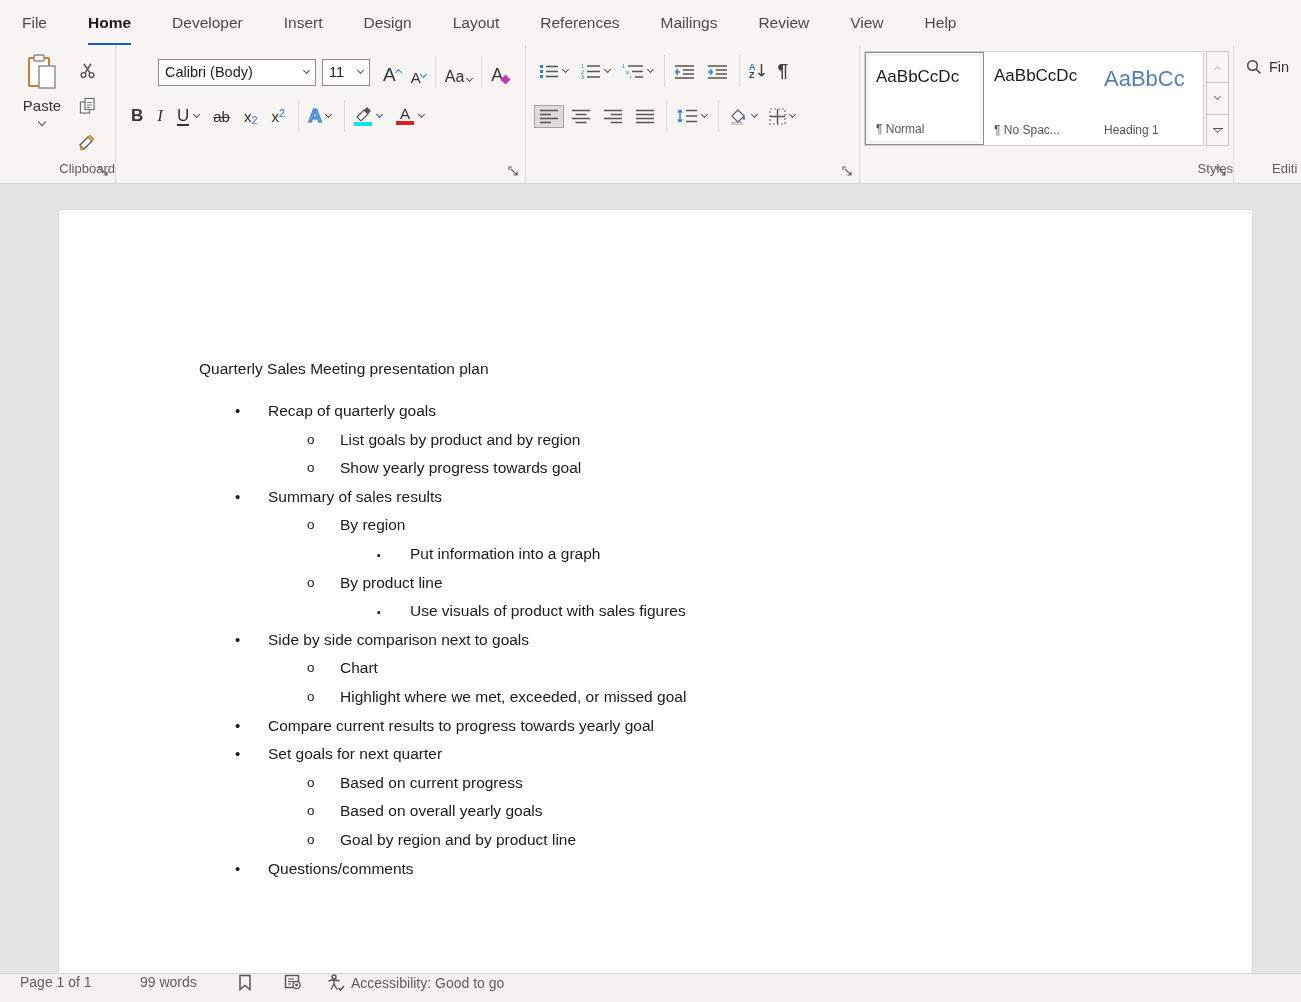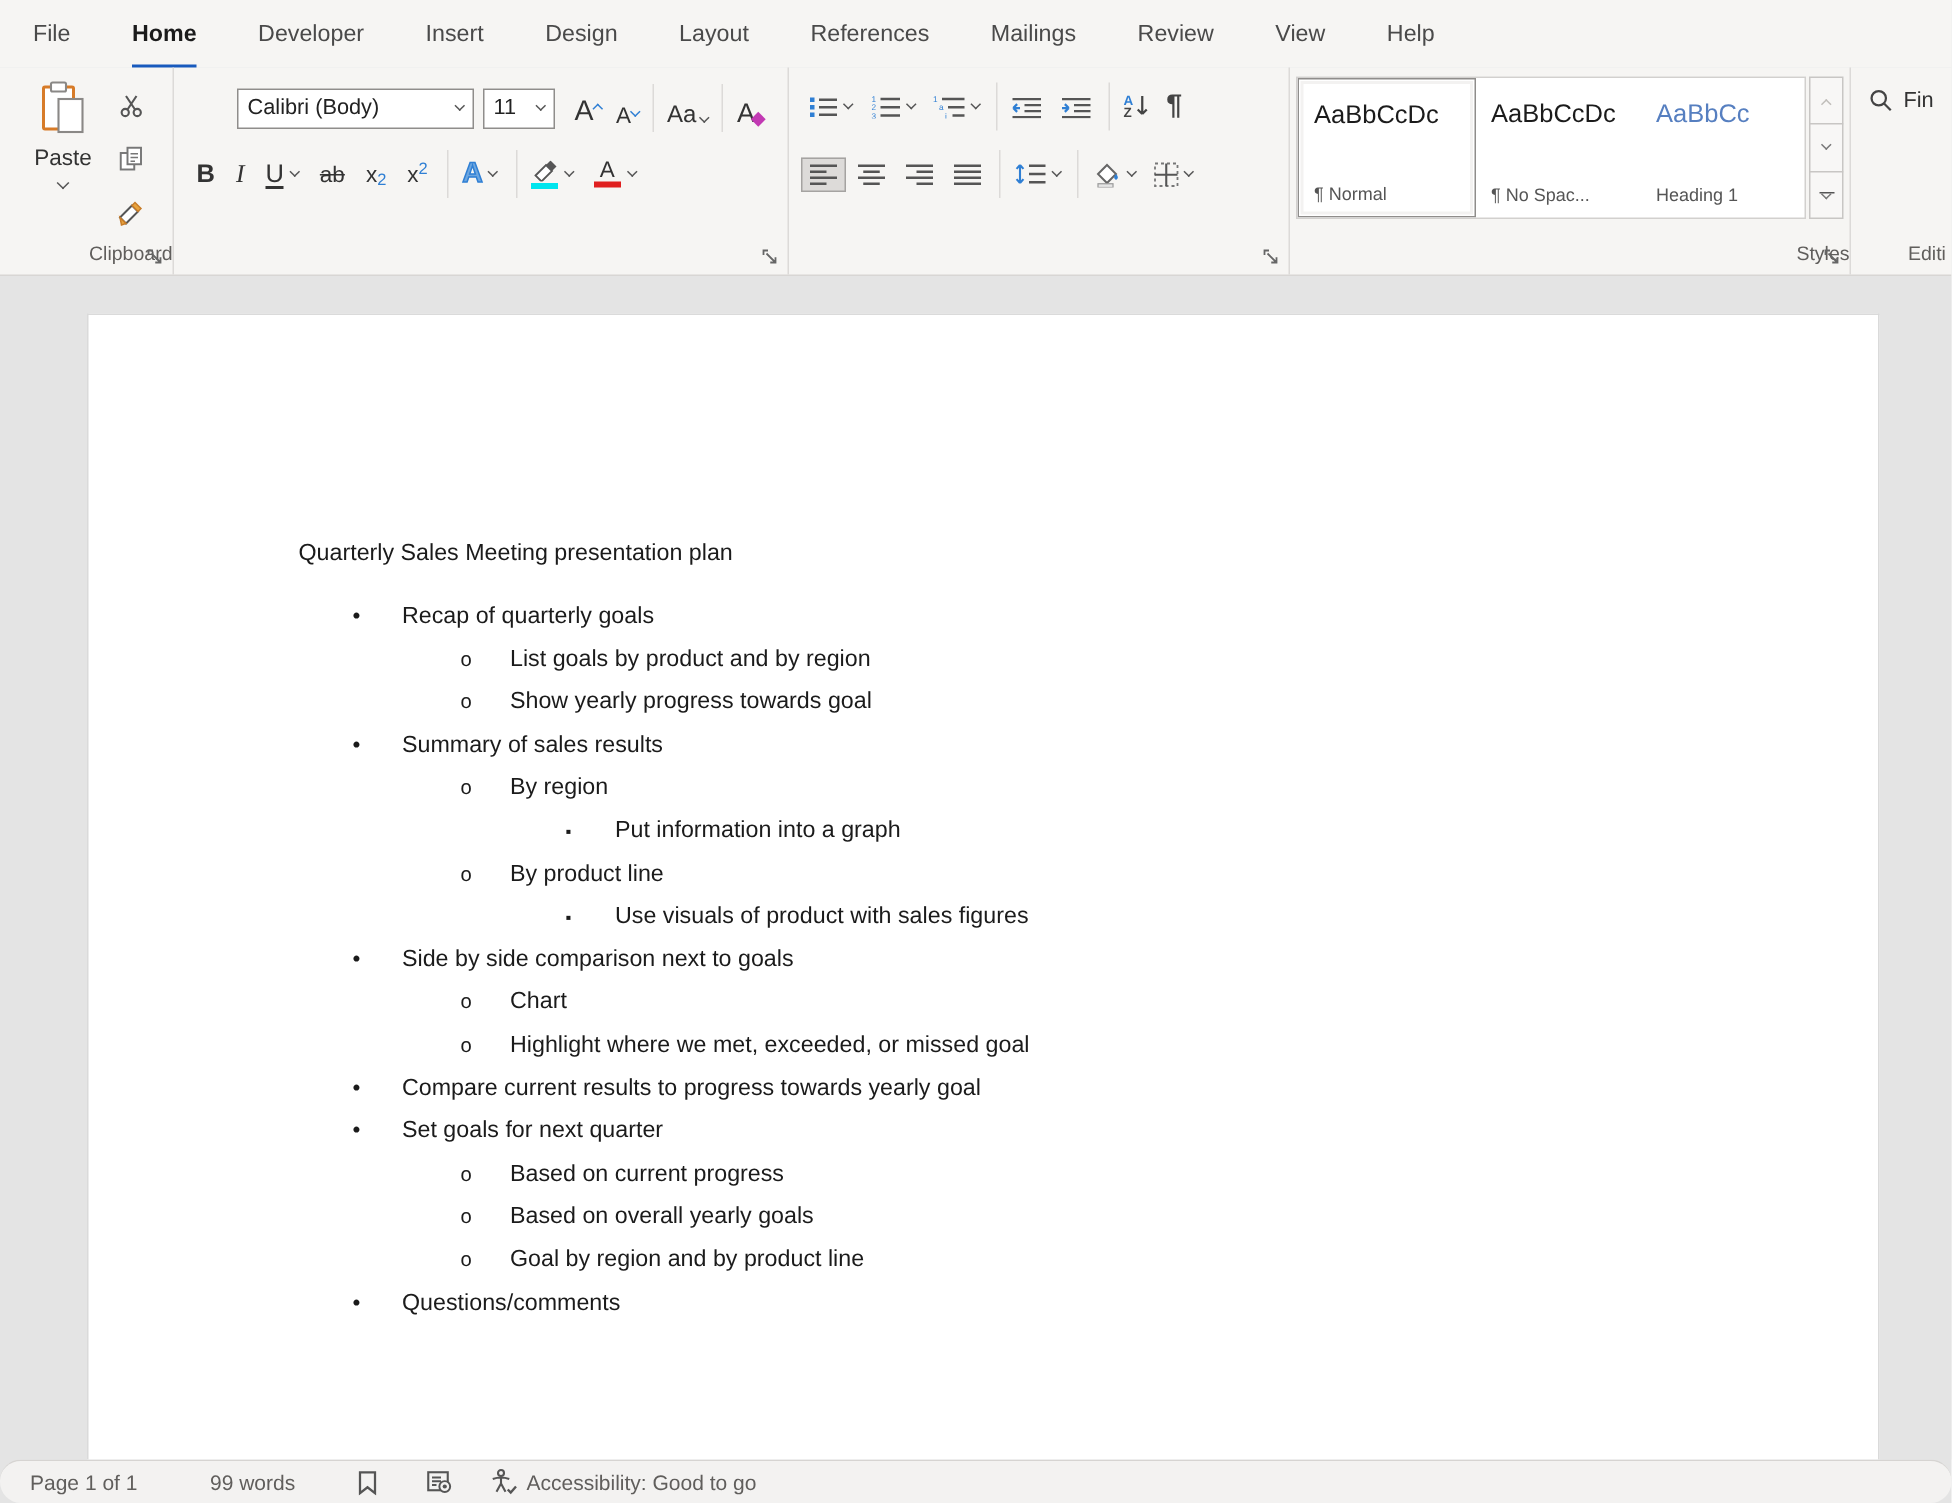--- a/index.html
+++ b/index.html
@@ -65,21 +65,21 @@
   .sortaz { display:flex; flex-direction:column; font-size:9px; font-weight:700; line-height:8px; margin-right:1px; }
   .sortaz .a { color:#2f7fd4; } .sortaz .z { color:#444; }
 
   
   .g-styles { width:374px; }
   .gallery { position:absolute; left:4px; top:6px; width:340px; height:95px; background:#fff; border:1px solid #d2d0ce; display:flex; overflow:hidden; }
   .stylecard { flex:none; height:100%; padding:14px 8px 8px 10px; display:flex; flex-direction:column; justify-content:space-between; overflow:hidden; white-space:nowrap; cursor:default; }
   .stylecard .prev { font-size:17px; color:#1b1b1b; }
   .stylecard .nm { font-size:12px; color:#555; }
   .stylecard.sel { border:1.5px solid #8f8d8b; outline:2px solid #f3f2f1; outline-offset:-4px; background:#fff; }
-  .stylecard.heading .prev { font-size:17px; color:#567fc0; }
+  .stylecard.heading .prev { font-size:22px; color:#567fc0; }
   .scrollcol { position:absolute; left:346px; top:6px; width:23px; height:95px; display:flex; flex-direction:column; }
   .scrollcol .sb { flex:1; background:#f8f7f6; border:1px solid #c8c6c4; display:flex; align-items:center; justify-content:center; margin-top:-1px; cursor:default; }
   .scrollcol .sb:first-child { margin-top:0; }
   .scrollcol .sb .chv { border-color:#777; }
   .scrollcol .sb.dis .chv { border-color:#c0beba; }
   .morebar { width:10px; border-top:1.6px solid #555; margin-bottom:1px; }
 
   
   .g-edit { width:120px; border-right:none; }
   .edit-rows { position:absolute; top:14px; left:12px; display:flex; flex-direction:row; gap:11px; }
@@ -92,21 +92,21 @@
   .doc-content { position:absolute; left:0; top:0; right:0; font-size:15.5px; color:#1b1b1b; }
   .doc-title { margin-top:144px; margin-left:140px; line-height:29px; }
   .doc-lines { margin-top:14px; }
   .line { position:relative; line-height:28.6px; white-space:nowrap; }
   .line .marker { position:absolute; }
   .lv1 { padding-left:209px; } .lv1 .marker { left:176px; font-size:15px; }
   .lv2 { padding-left:281px; } .lv2 .marker { left:248px; font-size:13.5px; }
   .lv3 { padding-left:351px; } .lv3 .marker { left:318px; font-size:11px; top:1px; }
 
   
-  .statusbar { position:absolute; left:0; top:973px; width:1301px; height:29px; background:#f3f2f1; border-top:1px solid #d6d4d2; display:flex; align-items:center; font-size:14px; color:#605e5c;border-radius:14px; }
+  .statusbar { position:absolute; left:0; top:973px; width:1301px; height:29px; background:#f3f2f1; border-top:1px solid #d6d4d2; display:flex; align-items:flex-start; font-size:14px; color:#605e5c; }
   .sb-item { margin-right:0; cursor:default; white-space:nowrap; }
   .sb-page { margin-left:20px; width:120px; }
   .sb-words { width:90px; }
   .sb-icon { display:flex; align-items:center; justify-content:center; width:30px; margin-right:18px; cursor:default; }
   .sb-acc { display:flex; align-items:center; gap:6px; cursor:default; }
 
   svg { display:block; }
 </style>
 </head>
 <body>

